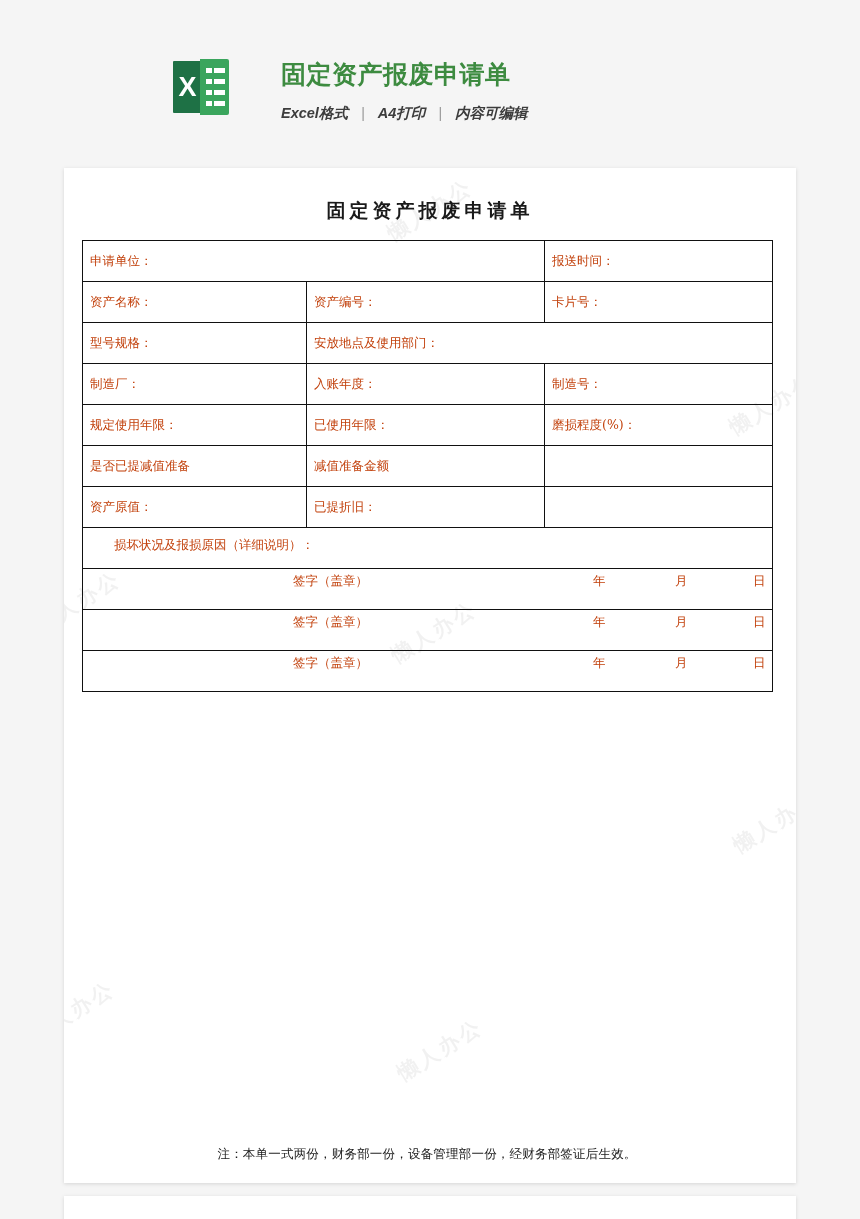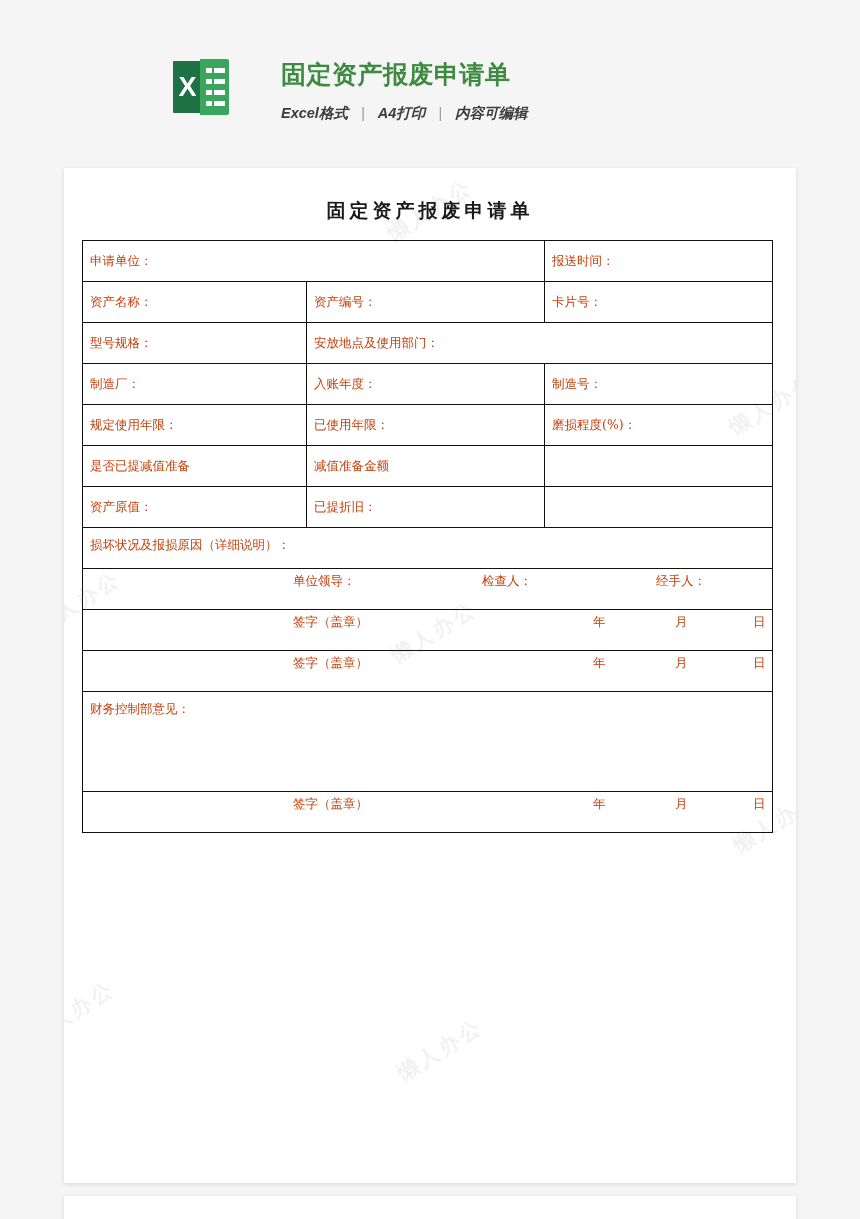--- a/index.html
+++ b/index.html
@@ -177,21 +177,21 @@
   table.form td {
     border: 1px solid #111;
     padding: 0 7px;
     vertical-align: top;
     line-height: 1.5;
     height: 41px;
   }
   td .lbl { display: block; padding-top: 11px; }
 
   .big-cell { height: 160px; position: relative; }
-  .big-cell .lbl { padding-top: 8px; }
+  .big-cell .lbl { padding-top: 8px; margin-left: 24px; }
 
   .sig-row td { height: 24px; padding: 0; }
   .sig-line {
     position: relative;
     height: 24px;
     width: 100%;
   }
   .sig-line span {
     position: absolute;
     top: 3px;
@@ -351,29 +351,20 @@
         <td>
             <span class="lbl"></span>
           </td>
       </tr>
 
       <tr>
         <td colspan="3" class="big-cell">
           <span class="lbl">损坏状况及报损原因（详细说明）：</span>
         </td>
       </tr>
-      <tr class="sig-row">
-        <td colspan="3">
-          <div class="sig-line">
-            <span style="left:203px;">单位领导：</span>
-            <span style="left:392px;">检查人：</span>
-            <span style="left:566px;">经手人：</span>
-          </div>
-        </td>
-      </tr>
 
       <tr class="sig-row">
         <td colspan="3">
           <div class="sig-line">
             <span style="left:203px;">签字（盖章）</span>
             <span style="left:503px;">年</span>
             <span style="left:585px;">月</span>
             <span style="left:663px;">日</span>
           </div>
         </td>
@@ -383,33 +374,29 @@
         <td colspan="3">
           <div class="sig-line">
             <span style="left:203px;">签字（盖章）</span>
             <span style="left:503px;">年</span>
             <span style="left:585px;">月</span>
             <span style="left:663px;">日</span>
           </div>
         </td>
       </tr>
 
-      <tr>
-        <td colspan="3" class="big-cell" style="height:100px;">
-          <span class="lbl">财务控制部意见：</span>
-        </td>
-      </tr>
       <tr class="sig-row">
         <td colspan="3">
           <div class="sig-line">
             <span style="left:203px;">签字（盖章）</span>
             <span style="left:503px;">年</span>
             <span style="left:585px;">月</span>
             <span style="left:663px;">日</span>
           </div>
         </td>
       </tr>
     </tbody>
   </table>
 
+  <div class="footnote">注：本单一式两份，财务部一份，设备管理部一份，经财务部签证后生效。</div>
 </div>
 
 <div class="paper2"></div>
 
 </body></html>

